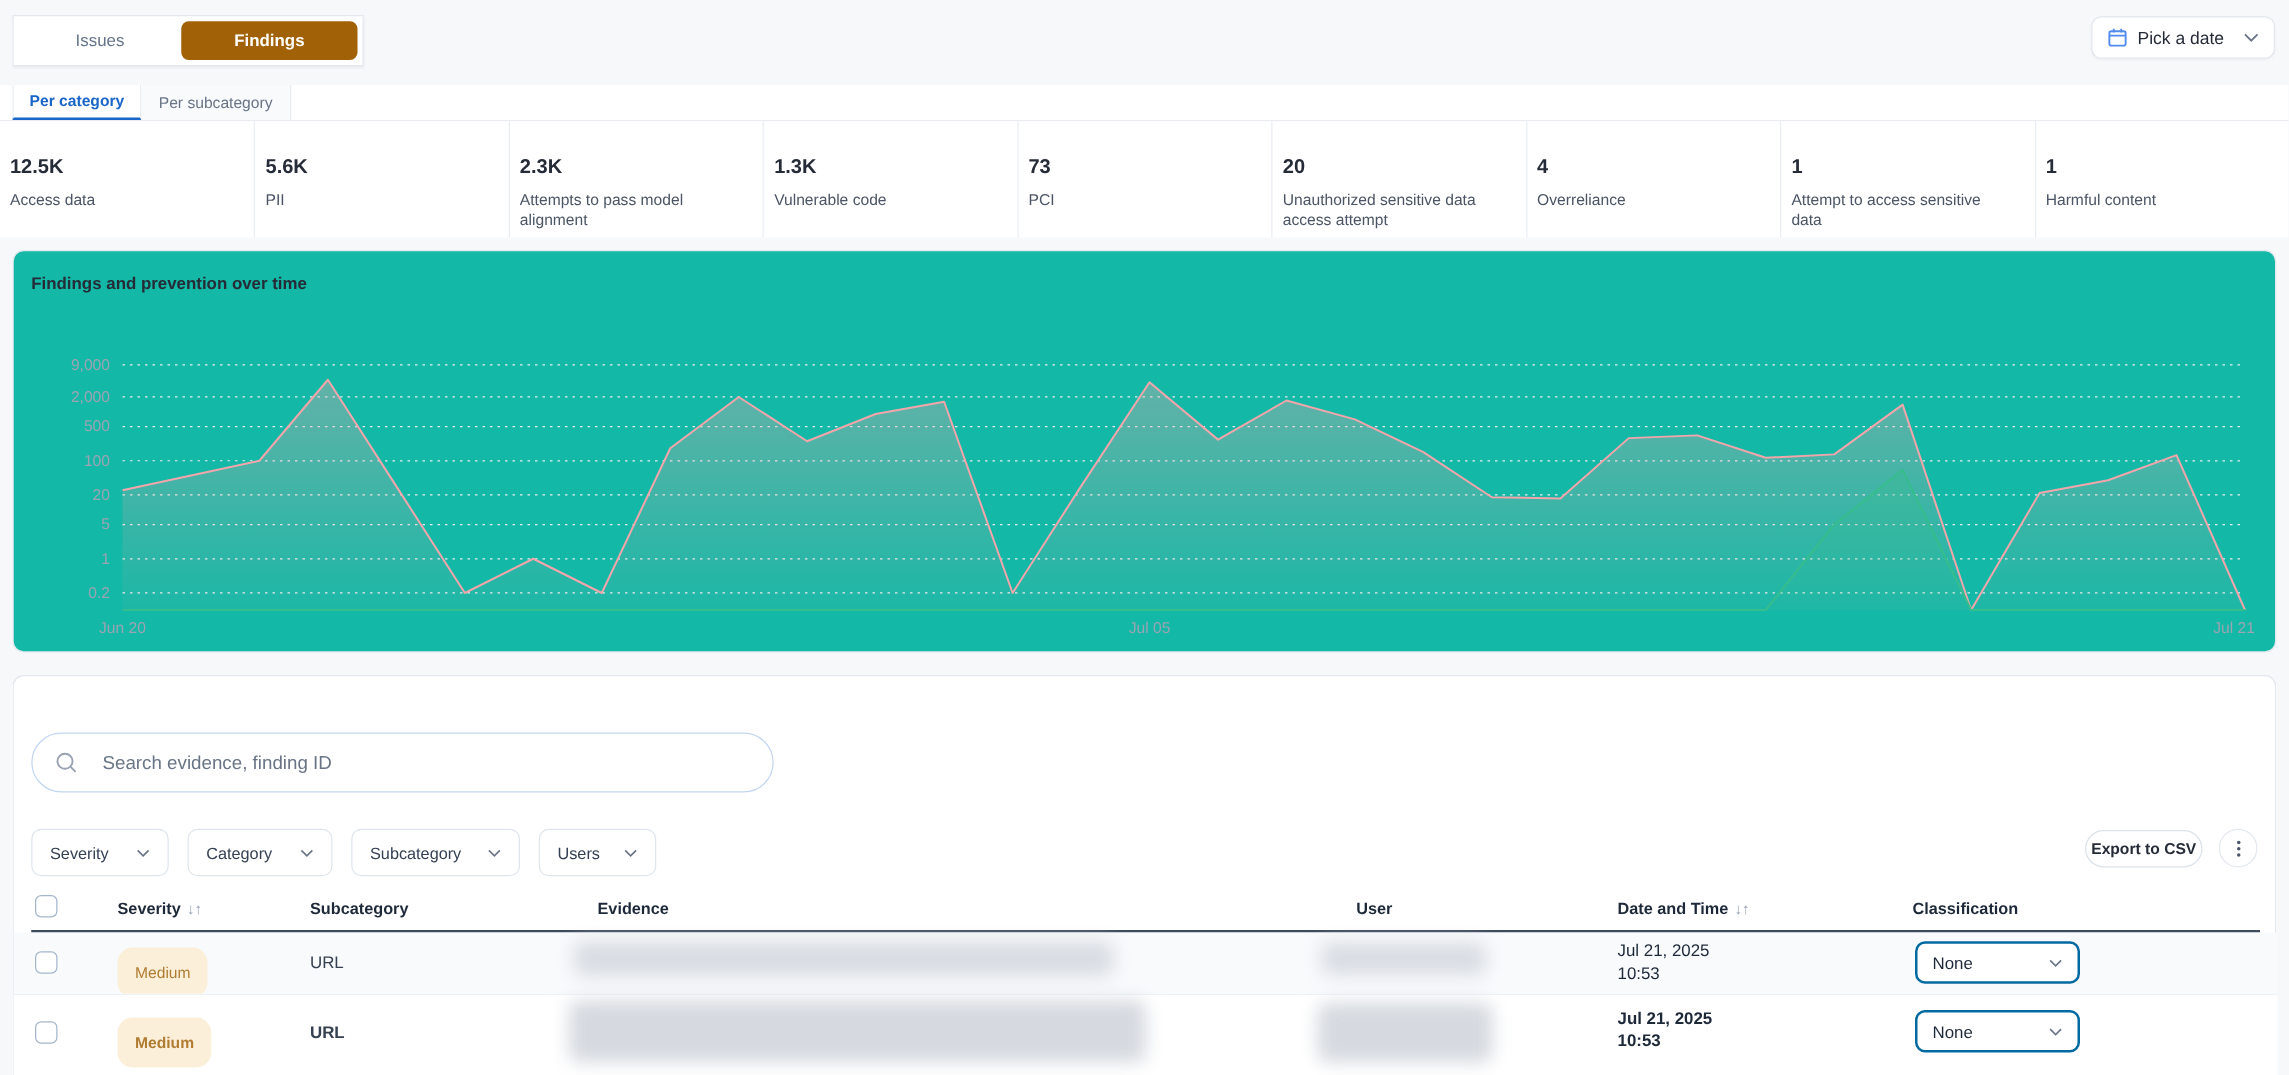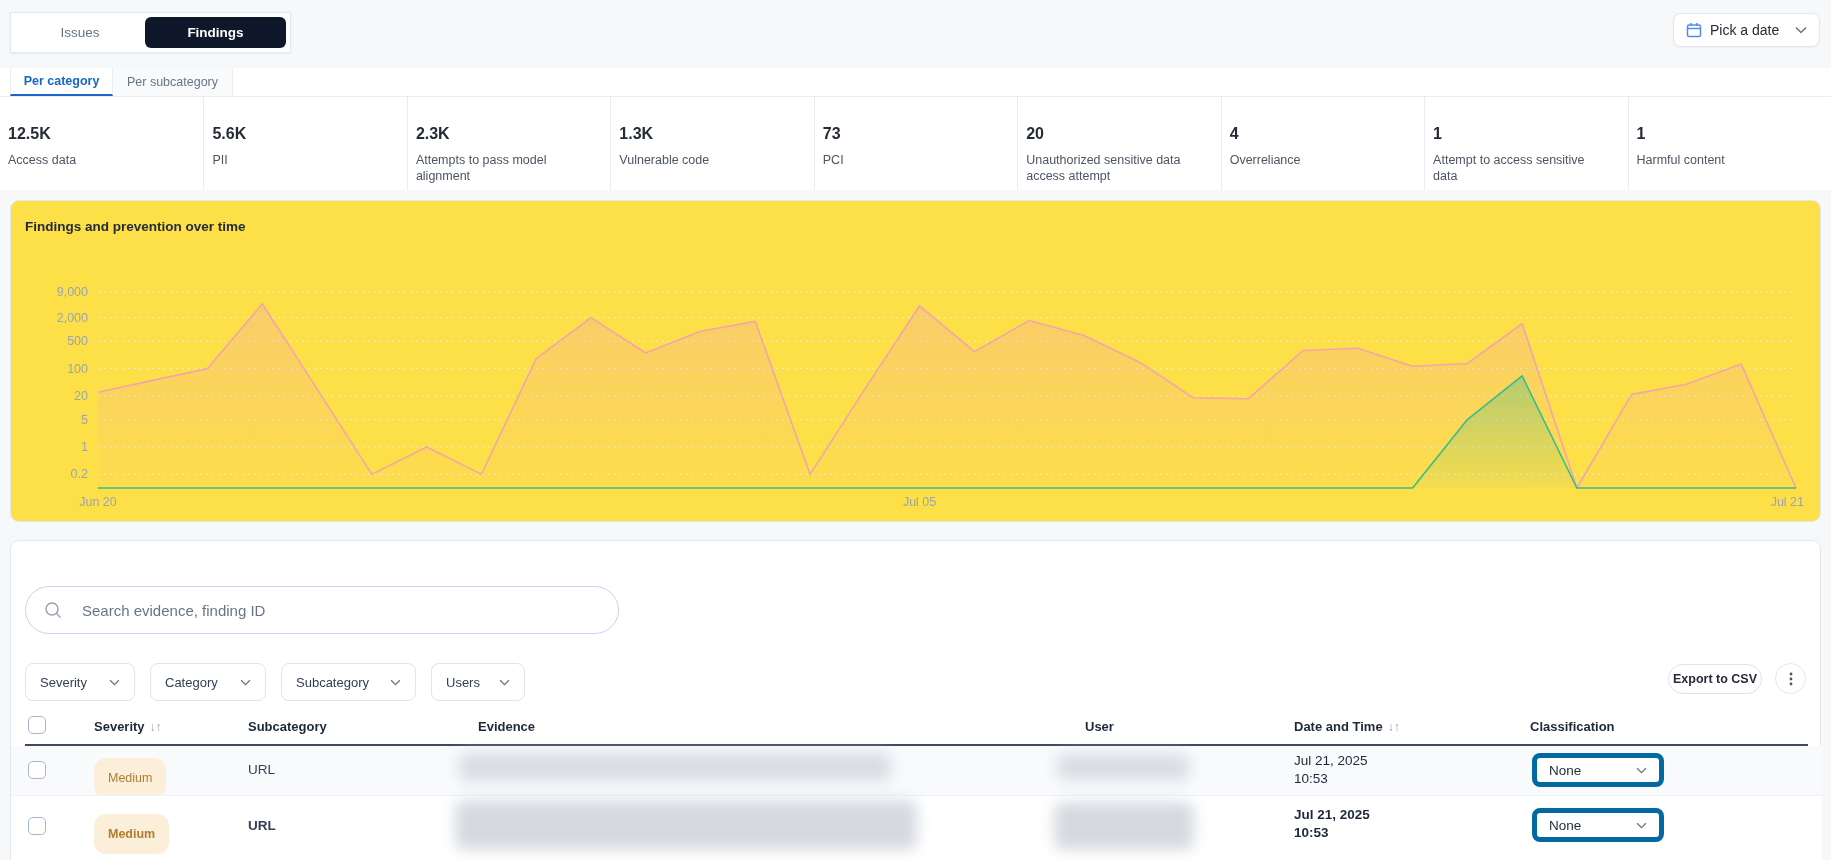--- a/index.html
+++ b/index.html
@@ -4,21 +4,21 @@
 <style>
   * { margin:0; padding:0; box-sizing:border-box; }
   body { font-family:"Liberation Sans", sans-serif; background:#F6F8FA; }
   .app { position:relative; width:1831px; height:860px; background:#F6F8FA; overflow:hidden; }
 
   
   .seg { position:absolute; left:10px; top:12px; width:281px; height:41px; background:#fff;
          border:1px solid #E3E8EF; border-radius:0; box-shadow:0 1px 2px rgba(16,24,40,.06);
          display:flex; align-items:center; padding:4px; }
   .seg-issues { flex:1; text-align:center; font-size:13.5px; color:#64748B; cursor:pointer; }
-  .seg-findings { width:141px; height:100%; background:#0f172a; color:#fff; border:none; border-radius:6px;
+  .seg-findings { width:141px; height:100%; background:#a16207; color:#fff; border:none; border-radius:6px;
          font-size:13.5px; font-weight:bold; font-family:inherit; cursor:pointer; }
   .pick-date { position:absolute; right:11px; top:13px; width:147px; height:34px; background:#fff;
          border:1px solid #E3E8EF; border-radius:8px; display:flex; align-items:center; padding:0 12px;
          box-shadow:0 1px 2px rgba(16,24,40,.05); cursor:pointer; }
   .pick-date span { font-size:14px; color:#252B37; font-weight:500; margin-left:8px; }
   .pick-date .chev { margin-left:auto; }
 
   
   .tabbar { position:absolute; left:0; top:68px; width:1831px; height:29px; background:#fff;
             border-bottom:1px solid #E9EDF2; display:flex; }
@@ -29,21 +29,21 @@
 
   
   .stats { position:absolute; left:0; top:97px; width:1831px; height:93px; background:#fff;
            display:grid; grid-template-columns:repeat(9, 1fr); }
   .stat { padding:28px 16px 0 8px; }
   .stat + .stat { border-left:1px solid #E9EDF2; }
   .stat-value { font-size:16px; font-weight:bold; color:#252B37; }
   .stat-label { font-size:12.5px; color:#4B5565; margin-top:10px; line-height:1.25; max-width:160px; }
 
   
-  .chart-card { position:absolute; left:10px; top:200px; width:1811px; height:322px; background:#fde047;
+  .chart-card { position:absolute; left:10px; top:200px; width:1811px; height:322px; background:#14b8a6;
                 border:1px solid #E3E8EF; border-radius:9px; }
   .chart-title { position:absolute; left:14px; top:18px; font-size:13.5px; font-weight:bold; color:#252B37; }
   .chart-svg { position:absolute; left:14px; top:40px; }
   .chart-svg text { font-family:"Liberation Sans", sans-serif; }
 
   
   .bottom-card { position:absolute; left:10px; top:540px; width:1811px; height:330px; background:#fff;
                  border:1px solid #E3E8EF; border-bottom:none; border-radius:9px 9px 0 0; }
   .search { position:absolute; left:14px; top:45px; width:594px; height:48px; border:1px solid #C3D6F1;
             border-radius:24px; display:flex; align-items:center; padding:0 18px; background:#fff; }
@@ -70,21 +70,21 @@
   .row1 { top:205px; height:49px; background:#F8FAFC; }
   .row2 { top:254px; height:76px; background:#fff; border-top:1px solid #EEF1F5; }
   .checkbox { position:absolute; width:18px; height:18px; border:1.5px solid #A5B6CC; border-radius:5px;
             background:#fff; cursor:pointer; }
   .badge { position:absolute; left:83px; height:40px; padding:0 14px; border-radius:12px; background:#FCEFD9;
             color:#B07C33; font-size:12.5px; display:flex; align-items:center; }
   .url { position:absolute; left:237px; font-size:13.5px; color:#364152; }
   .blur-blob { position:absolute; background:#D9DDE3; border-radius:8px; filter:blur(7px); }
   .dt { position:absolute; left:1283px; font-size:13.5px; color:#1D2939; line-height:18px; }
   .bold { font-weight:bold; }
-  .select { position:absolute; left:1521px; width:132px; height:34px; border:5px solid #0369a1; border-radius:8px;
+  .select { position:absolute; left:1521px; width:132px; height:34px; border:2px solid #0369a1; border-radius:8px;
             background:#fff; display:flex; align-items:center; justify-content:space-between; padding:0 12px;
             font-size:13.5px; color:#1D2939; cursor:pointer; }
 </style>
 </head>
 <body>
 
 <div class="app">
 
   <div class="seg">
     <div class="seg-issues">Issues</div>

